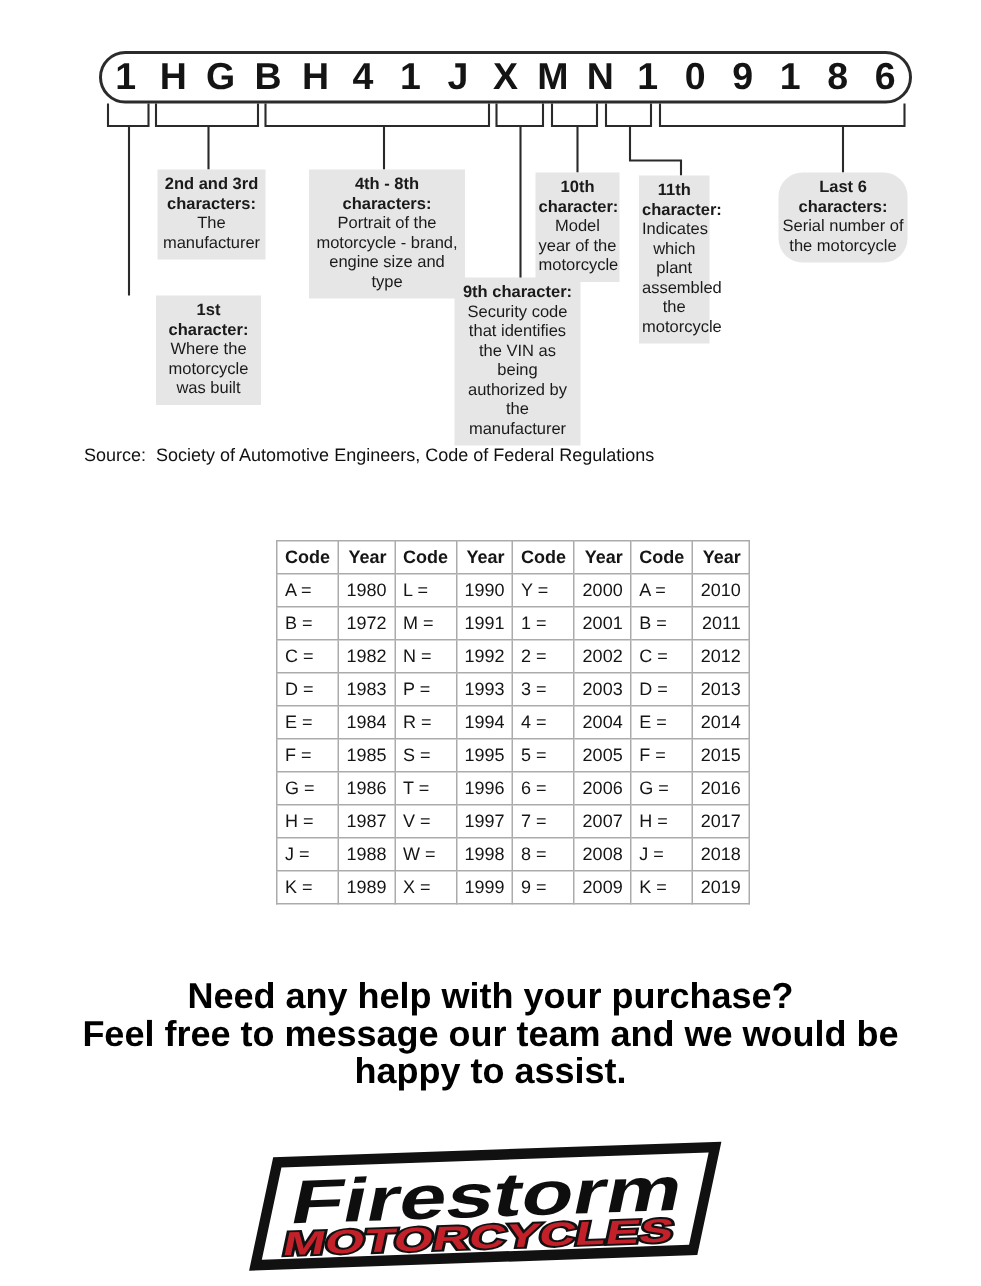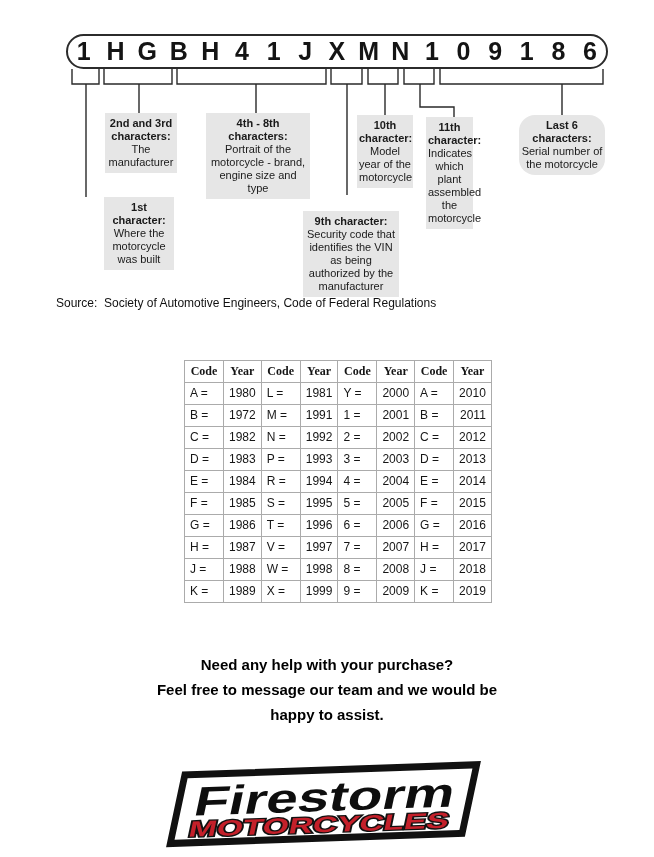--- a/index.html
+++ b/index.html
@@ -38,48 +38,48 @@
     font-size:11px;line-height:13px;
     text-align:center;
     padding:4px 2px;
     box-sizing:border-box;
     color:#1a1a1a;
   }
   .co-head{font-weight:bold;}
   .co-1{left:56px; top:197px;width:70px;margin-left:48px;}
   .co-2{left:105px;top:113px;width:72px;}
   .co-3{left:206px;top:113px;width:104px;}
-  .co-4{left:303px;top:211px;width:96px;}
+  .co-4{left:303px;top:185px;width:84px;}
   .co-5{left:357px;top:115px;width:56px;}
   .co-6{left:426px;top:117px;width:47px;}
   .co-7{left:519px;top:115px;width:86px;border-radius:16px;}
   
   .source-note{
     position:absolute;left:56px;top:296px;
     font-size:12px;color:#111;
     white-space:pre-wrap;
   }
   
   .table-wrap{position:absolute;left:184px;top:360px;}
   table.year-table{border-collapse:collapse;}
   .year-table th,.year-table td{
     border:1px solid #ababab;
     font-size:12px;line-height:15px;
     padding:3px 5px;
     color:#151515;
     background:#fff;
   }
-  .year-table th{font-weight:bold;text-align:center;font-family:Liberation Serif, serif;}
+  .year-table th{font-weight:bold;text-align:right;}
   .year-table td.code-cell{width:28px;text-align:left;}
   .year-table td.year-cell{width:24px;text-align:right;}
   
   .help-text{
     position:absolute;left:0;top:652px;width:654px;
     text-align:center;
-    font-size:15px;font-weight:bold;line-height:25px;
+    font-size:24px;font-weight:bold;line-height:25px;
     color:#000;
   }
   
   .logo-wrap{
     position:absolute;top:760px;left:50%;
     transform:translateX(-50%);
   }
 </style>
 </head>
 <body>
@@ -159,21 +159,21 @@
             <th>Year</th>
             <th>Code</th>
             <th>Year</th>
           </tr>
       </thead>
       <tbody>
           <tr>
             <td class="code-cell">A =</td>
             <td class="year-cell">1980</td>
             <td class="code-cell">L =</td>
-            <td class="year-cell">1981</td>
+            <td class="year-cell">1990</td>
             <td class="code-cell">Y =</td>
             <td class="year-cell">2000</td>
             <td class="code-cell">A =</td>
             <td class="year-cell">2010</td>
           </tr>
           <tr>
             <td class="code-cell">B =</td>
             <td class="year-cell">1972</td>
             <td class="code-cell">M =</td>
             <td class="year-cell">1991</td>

